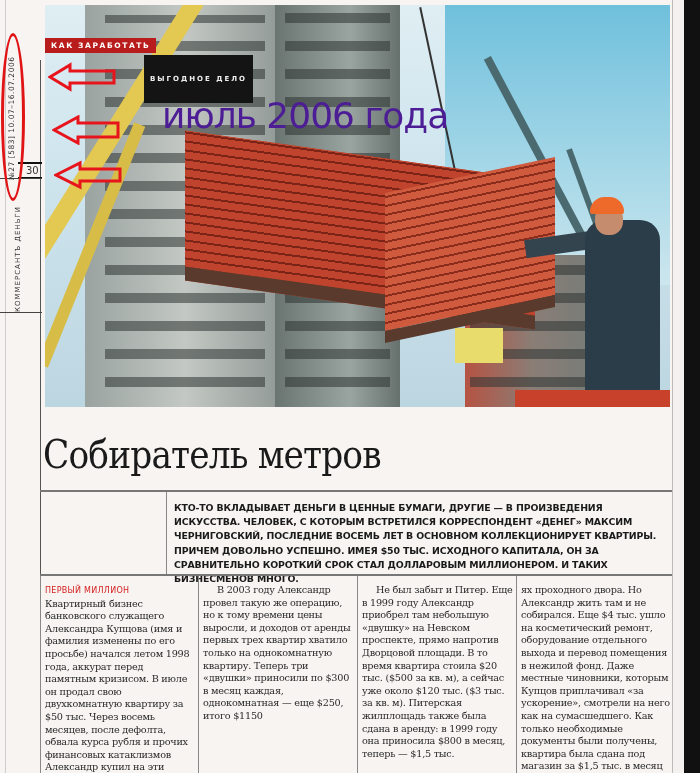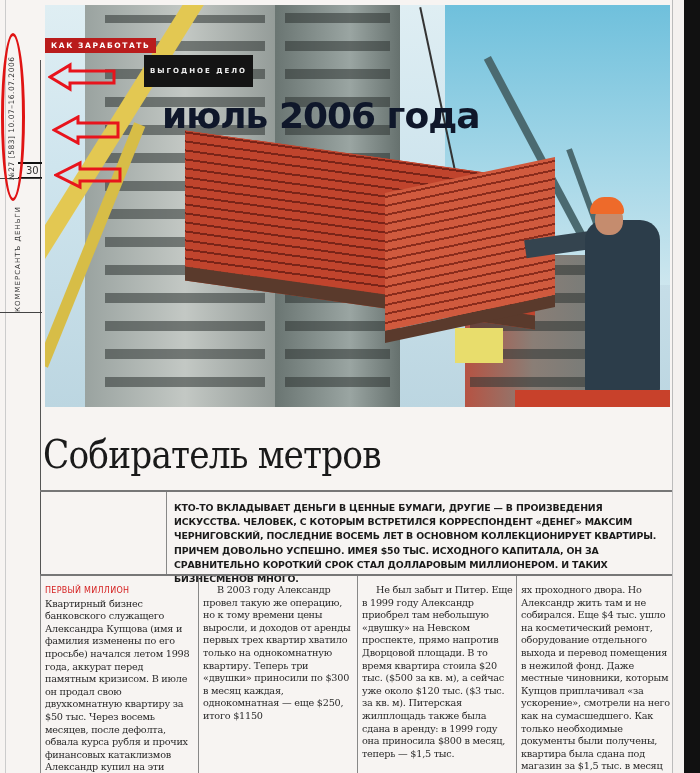--- a/index.html
+++ b/index.html
@@ -57,24 +57,24 @@
       background: repeating-linear-gradient(0deg, #d05a3e 0 7px, #8a2c1c 7px 9px); transform: skewY(-12deg); border-bottom: 12px solid #5a3a2c; }
     .yellow-block { position: absolute; left: 410px; top: 323px; width: 48px; height: 35px; background: #e8dd6c; }
     .worker-body { position: absolute; left: 540px; top: 215px; width: 75px; height: 175px; background: #2c3d4a; border-radius: 20px 20px 6px 6px; }
     .worker-arm { position: absolute; left: 480px; top: 230px; width: 75px; height: 18px; background: #34444f; transform: rotate(-8deg); }
     .worker-head { position: absolute; left: 550px; top: 200px; width: 28px; height: 30px; background: #c58c6e; border-radius: 45%; }
     .worker-helmet { position: absolute; left: 545px; top: 192px; width: 34px; height: 17px; background: #ee6a2a; border-radius: 17px 17px 3px 3px; }
     .ground-bricks { position: absolute; left: 470px; top: 385px; width: 155px; height: 17px; background: #c8412b; }
 
     
     .section-tag { position: absolute; left: 45px; top: 38px; background: #b91c1c; color: #fff; font-family: "DejaVu Sans", sans-serif; font-size: 7.5px; font-weight: bold; letter-spacing: 1.6px; padding: 3px 6px; }
-    .subsection-tag { position: absolute; left: 144px; top: 55px; background: #141414; color: #eee; font-family: "DejaVu Sans", sans-serif; font-size: 7px; font-weight: bold; letter-spacing: 2px; padding: 12px 6px; }
+    .subsection-tag { position: absolute; left: 144px; top: 55px; background: #141414; color: #eee; font-family: "DejaVu Sans", sans-serif; font-size: 7px; font-weight: bold; letter-spacing: 2px; padding: 20px 6px; }
 
     
-    .annotation-date { position: absolute; left: 162px; top: 98px; color: #0f172a; font-family: "DejaVu Sans", sans-serif; font-weight: bold; font-size: 36px; letter-spacing: -1px; line-height: 1; white-space: nowrap; }
+    .annotation-date { position: absolute; left: 162px; top: 98px; color: #4c1d95; font-family: "DejaVu Sans", sans-serif; font-weight: normal; font-size: 36px; letter-spacing: -1px; line-height: 1; white-space: nowrap; }
     .arrow { position: absolute; width: 70px; height: 30px; }
 
     
     .headline-rule-top { position: absolute; left: 40px; top: 490px; width: 632px; height: 2px; background: #777; }
     .headline { position: absolute; left: 43px; top: 434px; font-family: "DejaVu Serif", serif; font-size: 40px; letter-spacing: -1px; color: #1a1a1a; line-height: 1; white-space: nowrap; transform: scaleX(0.86); transform-origin: 0 0; }
     .lede-col-rule { position: absolute; left: 166px; top: 492px; width: 1px; height: 82px; background: #888; }
     .lede { position: absolute; left: 174px; top: 501px; width: 485px; font-family: "DejaVu Sans", sans-serif; font-weight: bold; font-size: 9.4px; line-height: 14.2px; color: #1a1a1a; letter-spacing: -0.15px; }
     .lede .name { font-weight: 900; }
     .body-rule { position: absolute; left: 40px; top: 574px; width: 632px; height: 2px; background: #777; }
 

